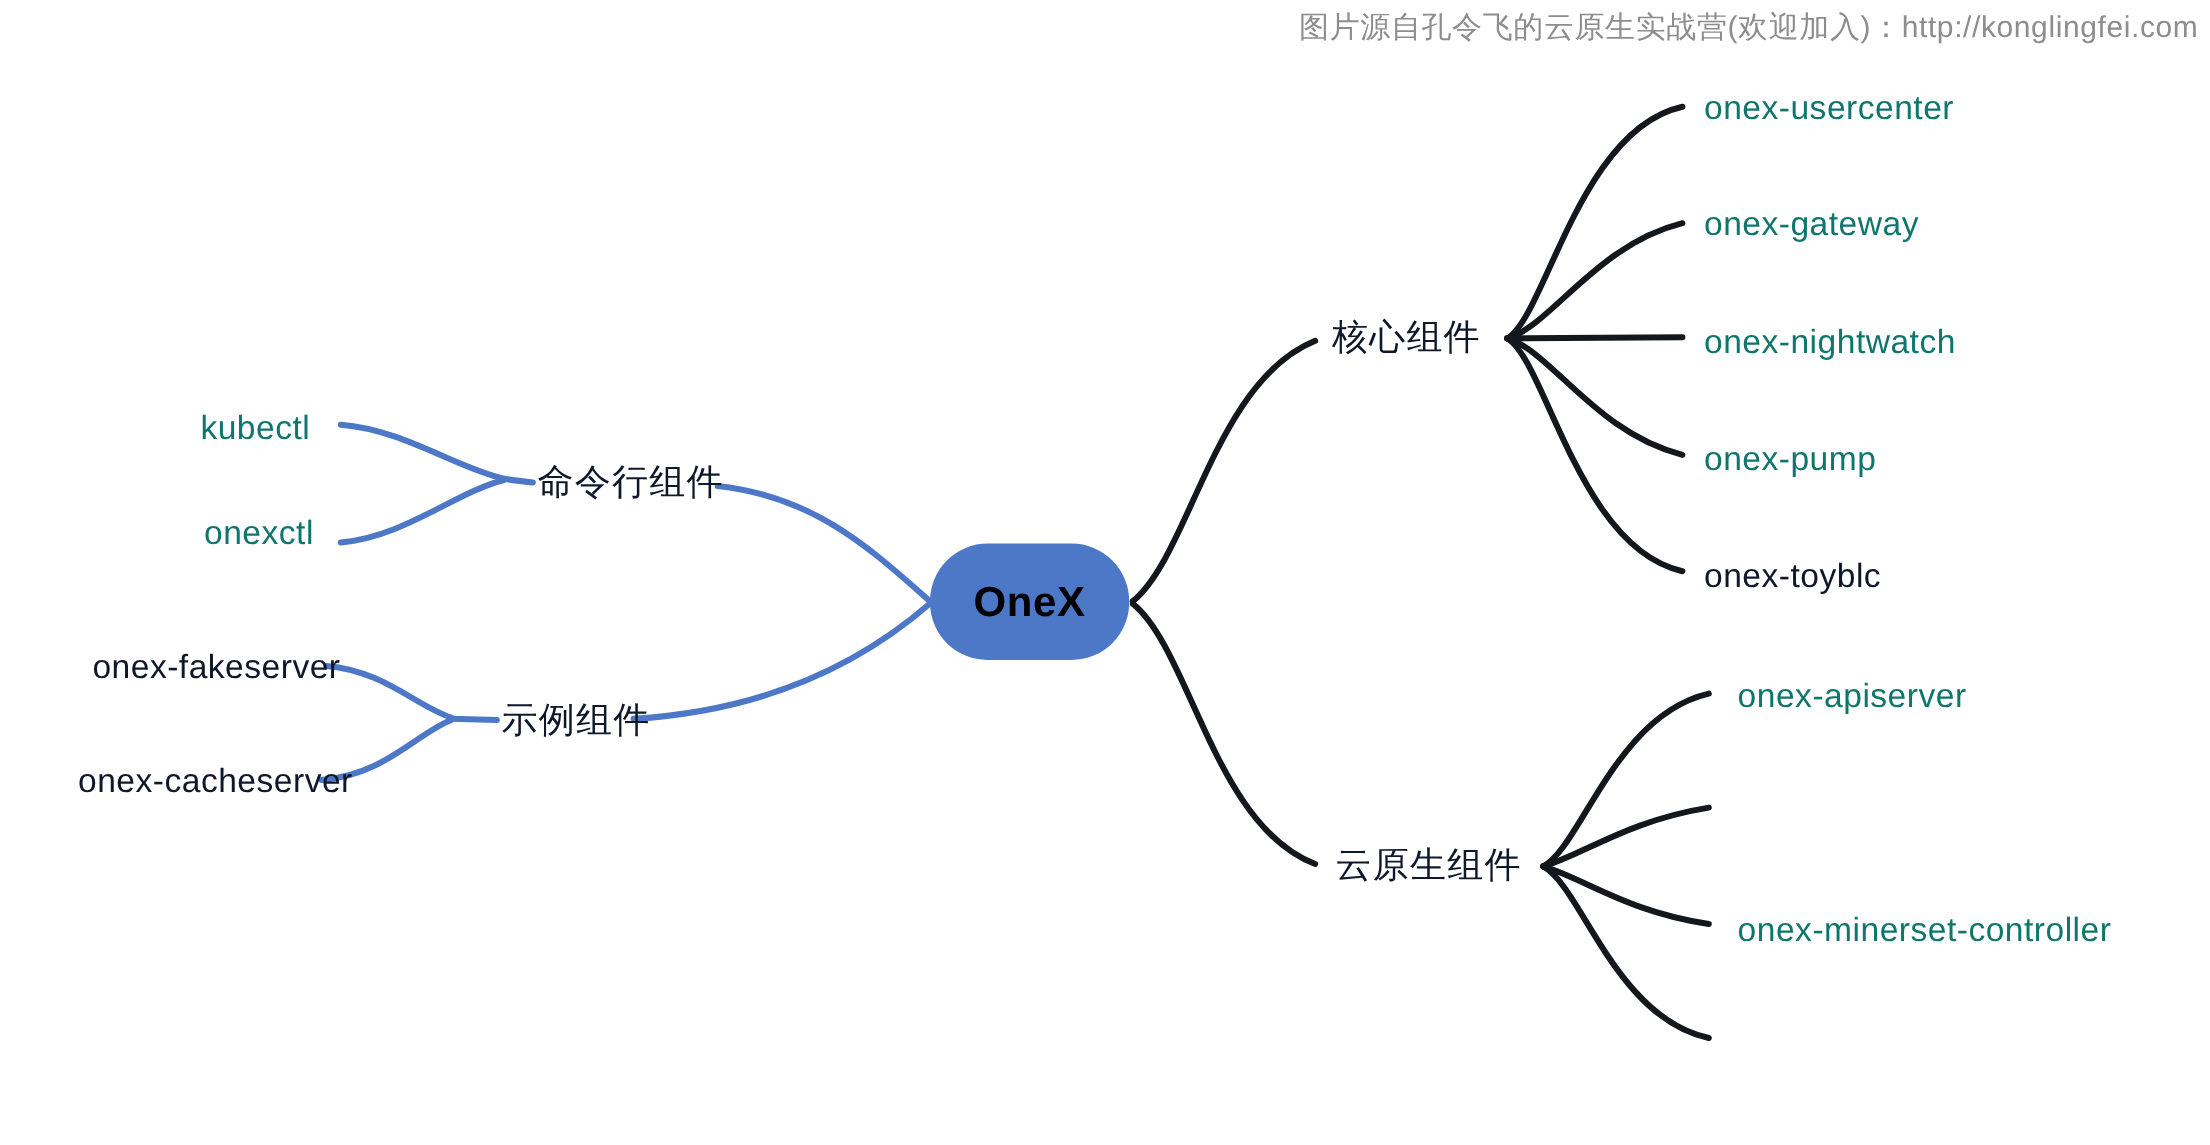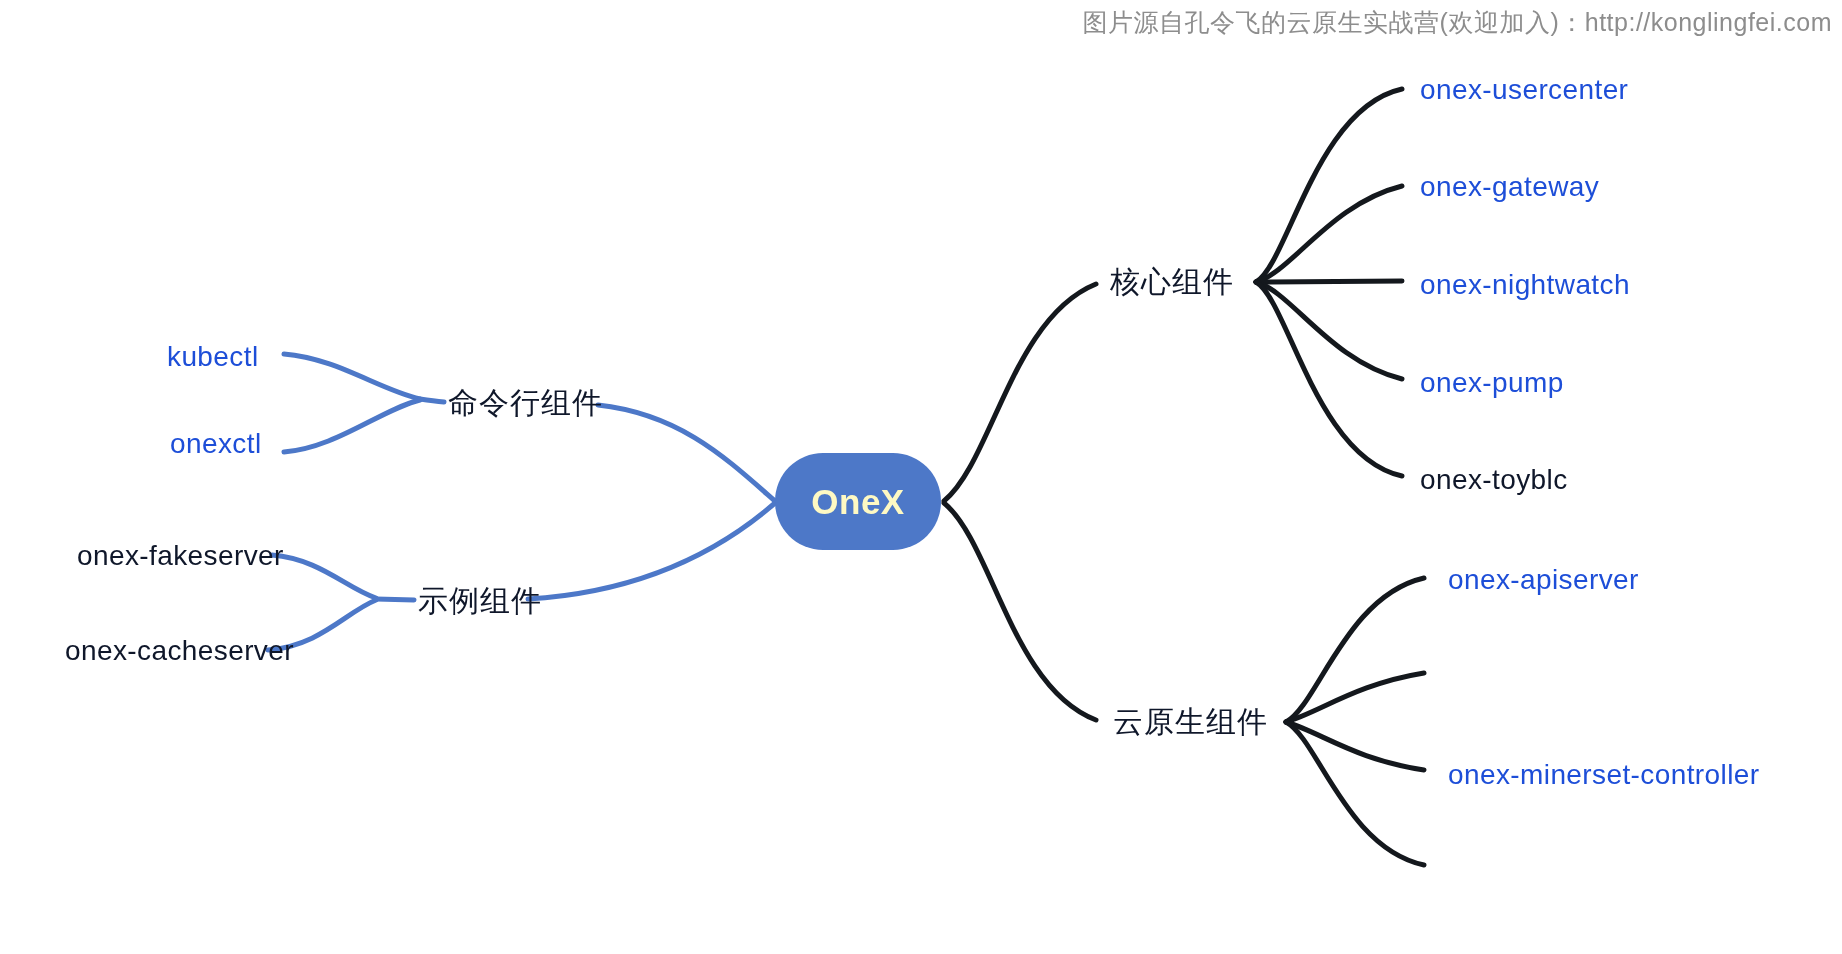--- a/index.html
+++ b/index.html
@@ -16,32 +16,32 @@
   .black-line { stroke: #14181d; stroke-width: 5; }
   .blue-line  { stroke: #4d78c8; stroke-width: 5; }
   .label {
     position: absolute;
     line-height: 1;
     white-space: nowrap;
     cursor: default;
   }
   .leaf { font-size: 28px; letter-spacing: 0.4px; }
   .zh   { font-size: 30px; letter-spacing: 1px; }
-  .red  { color: #1d4ed8; }
+  .red  { color: #0f766e; }
   .dark { color: #0f172a; }
   .root-node {
     position: absolute;
     left: 775px; top: 453px;
     width: 166px; height: 97px;
     background: #4d78c8;
     border-radius: 48px;
     display: flex; align-items: center; justify-content: center;
   }
   .root-node span {
-    color: #fef9c3;
+    color: #000000;
     font-size: 35px;
     font-weight: 700;
     letter-spacing: 0.5px;
   }
   .watermark {
     position: absolute;
     top: 6px; right: 10px;
     font-size: 25px;
     color: #8d8d8d;
     letter-spacing: 0.5px;

